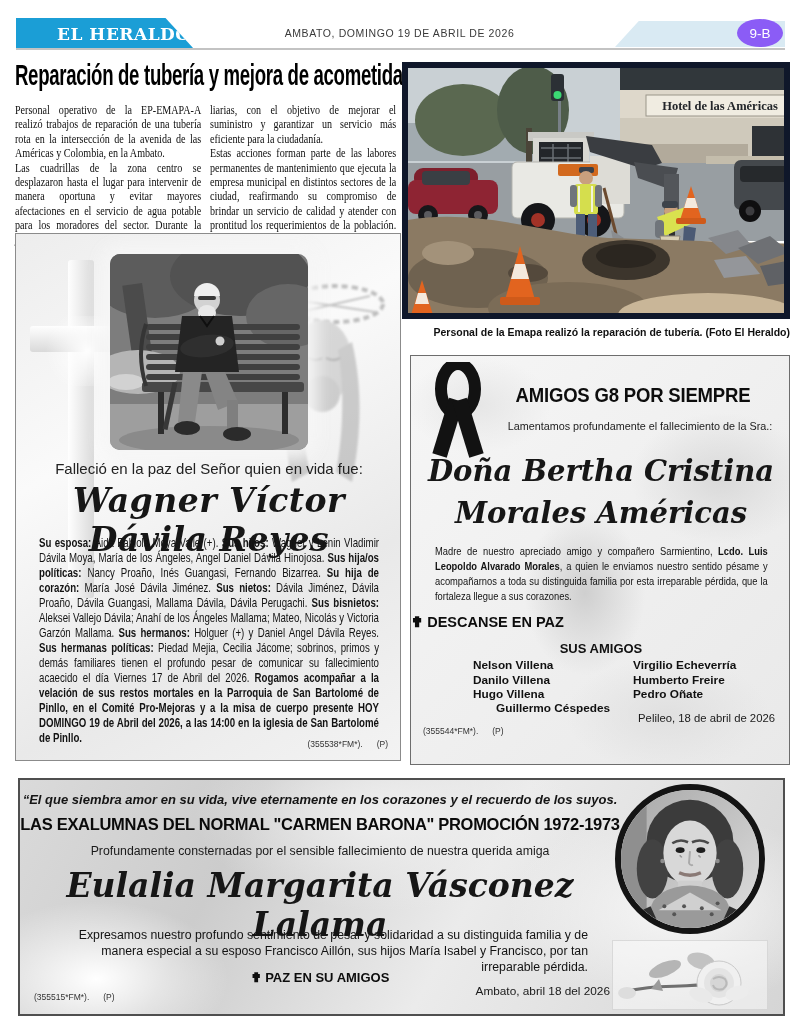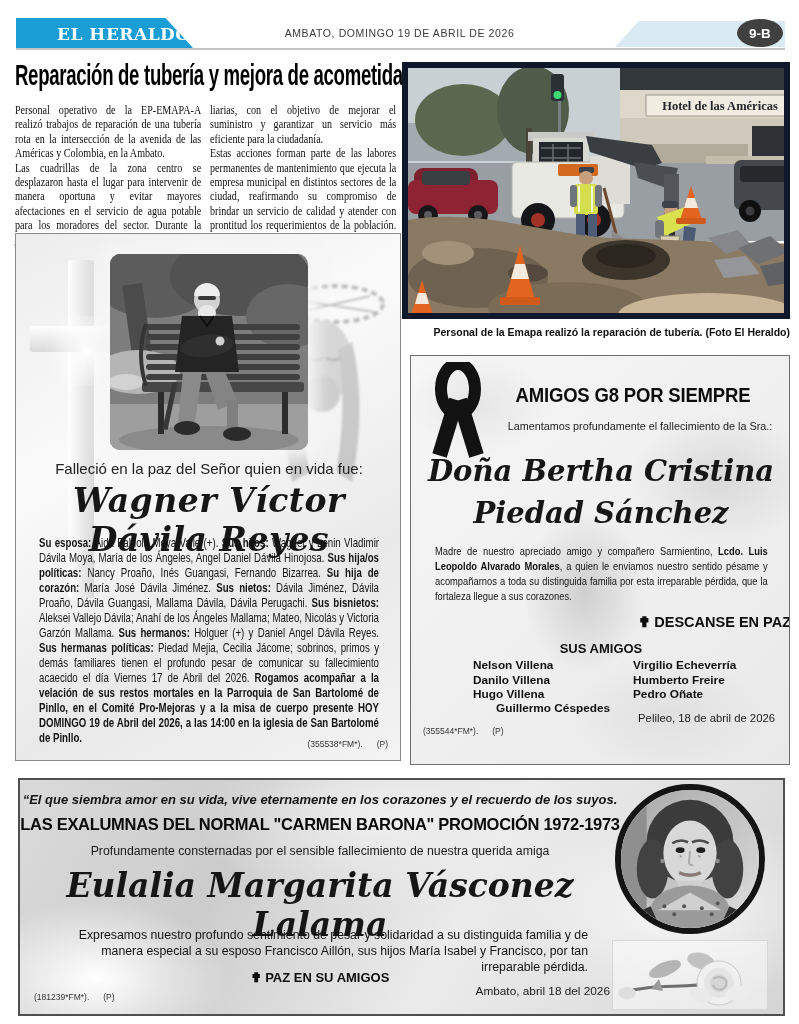--- a/index.html
+++ b/index.html
@@ -5,22 +5,22 @@
   html,body{margin:0;padding:0;}
   body{width:799px;height:1024px;background:#ffffff;font-family:"Liberation Sans",sans-serif;position:relative;overflow:hidden;color:#111;}
   .abs{position:absolute;}
 
   
   .brand-banner{left:16px;top:18px;width:178px;height:31px;background:#1b9ed6;
     clip-path:polygon(0 0,84% 0,100% 100%,0 100%);display:flex;align-items:center;}
   .brand-banner span{color:#fff;font-family:"DejaVu Serif",serif;font-weight:bold;font-size:17px;letter-spacing:.5px;padding-left:12px;margin-left:29px;}
   .header-date{left:0;top:27px;width:799px;text-align:center;font-size:10.5px;letter-spacing:.6px;color:#3a3a3a;}
   .header-tab{right:14px;top:21px;width:170px;height:26px;background:#d9eaf3;clip-path:polygon(14% 0,100% 0,100% 100%,0 100%);}
-  .page-badge{right:16px;top:19px;width:46px;height:28px;background:#404040;border-radius:50%;
-    display:flex;align-items:center;justify-content:center;color:#fff;font-weight:bold;font-size:13.5px;}
+  .page-badge{right:16px;top:19px;width:46px;height:28px;background:#8b5cf6;border-radius:50%;
+    display:flex;align-items:center;justify-content:center;color:#fff;font-weight:normal;font-size:13.5px;}
   .header-rule{left:16px;top:48px;width:769px;height:2px;background:#c3c3c3;}
 
   
   .headline{left:15px;top:58px;white-space:nowrap;font-weight:bold;font-size:30px;letter-spacing:-.5px;
     transform:scaleX(.62);transform-origin:0 0;color:#000;}
   .col{top:104px;width:214px;font-family:"Liberation Serif",serif;font-size:11.6px;line-height:1.24;
     text-align:justify;transform:scaleX(.87);transform-origin:0 0;color:#0c0c0c;}
   .col p{margin:0;}
   .col1{left:15px;} .col2{left:210px;}
 
@@ -52,21 +52,21 @@
       radial-gradient(ellipse 150px 110px at 82% 30%, #d9d9d9 0%, transparent 60%),
       radial-gradient(ellipse 110px 150px at 46% 58%, #cfcfcf 0%, transparent 55%),
       radial-gradient(ellipse 170px 95px at 68% 88%, #e0e0e0 0%, transparent 60%),
       linear-gradient(135deg,#f6f6f6,#e9e9e9);}
   .g8-title{left:88px;top:28px;width:282px;text-align:center;font-weight:bold;font-size:19.5px;letter-spacing:-.2px;white-space:nowrap;transform:scaleX(.95);transform-origin:0 0;color:#0d0d0d;}
   .g8-sub{left:86px;top:64px;width:286px;text-align:center;font-size:10.8px;color:#1c1c1c;}
   .g8-name1{left:0;top:98px;width:380px;text-align:center;font-size:29px;}
   .g8-name2{left:0;top:140px;width:380px;text-align:center;font-size:29px;}
   .g8-body{left:24px;top:188px;width:416px;transform:scaleX(.8);transform-origin:0 0;
     font-size:11.7px;line-height:1.28;text-align:justify;color:#131313;}
-  .g8-rip{left:0;top:258px;width:380px;text-align:right;font-weight:bold;font-size:14.5px;color:#0d0d0d;}
+  .g8-rip{left:0;top:258px;width:380px;text-align:left;font-weight:bold;font-size:14.5px;color:#0d0d0d;}
   .g8-amigos{left:0;top:285px;width:380px;text-align:center;font-weight:bold;font-size:13px;}
   .g8-list{top:303px;font-weight:bold;font-size:11.8px;line-height:13.5px;color:#101010;}
   .g8-list div{margin-bottom:1px;}
   .g8-list-l{left:62px;} .g8-list-r{left:222px;}
   .g8-center-name{left:85px;top:345px;font-weight:bold;font-size:11.8px;}
   .g8-date{right:14px;top:356px;font-size:11.3px;color:#1a1a1a;}
   .g8-code{left:12px;top:370px;}
 
   .obit-bottom{left:18px;top:778px;width:767px;height:238px;border:2px solid #4f4f4f;
     background:
@@ -274,21 +274,21 @@
 
 <div class="abs card obit-right">
   <svg class="abs" style="left:12px;top:6px;" width="70" height="98" viewBox="0 0 70 98">
     <ellipse cx="35" cy="27" rx="17" ry="25" fill="none" stroke="#121212" stroke-width="12"></ellipse>
     <rect x="26" y="38" width="15" height="58" fill="#121212" transform="rotate(17 33.5 38)"></rect>
     <rect x="29" y="38" width="15" height="58" fill="#121212" transform="rotate(-17 36.5 38)"></rect>
   </svg>
   <div class="abs g8-title">AMIGOS G8 POR SIEMPRE</div>
   <div class="abs g8-sub">Lamentamos profundamente el fallecimiento de la Sra.:</div>
   <div class="abs g8-name1 script-name">Doña Bertha Cristina</div>
-  <div class="abs g8-name2 script-name">Piedad Sánchez</div>
+  <div class="abs g8-name2 script-name">Morales Américas</div>
   <div class="abs g8-body">Madre de nuestro apreciado amigo y compañero Sarmientino, <b>Lcdo. Luis Leopoldo Alvarado Morales</b>, a quien le enviamos nuestro sentido pésame y acompañarnos a toda su distinguida familia por esta irreparable pérdida, que la fortaleza llegue a sus corazones.</div>
   <div class="abs g8-rip">✟ DESCANSE EN PAZ</div>
   <div class="abs g8-amigos">SUS AMIGOS</div>
   <div class="abs g8-list g8-list-l">
     <div>Nelson Villena</div>
     <div>Danilo Villena</div>
     <div>Hugo Villena</div>
   </div>
   <div class="abs g8-list g8-list-r">
     <div>Virgilio Echeverría</div>
@@ -303,21 +303,21 @@
 </div>
 
 <div class="abs card obit-bottom">
   <div class="abs eb-quote">“El que siembra amor en su vida, vive eternamente en los corazones y el recuerdo de los suyos.</div>
   <div class="abs eb-org">LAS EXALUMNAS DEL NORMAL "CARMEN BARONA" PROMOCIÓN 1972-1973</div>
   <div class="abs eb-sub">Profundamente consternadas por el sensible fallecimiento de nuestra querida amiga</div>
   <div class="abs eb-name script-name">Eulalia Margarita Vásconez Lalama</div>
   <div class="abs eb-body">Expresamos nuestro profundo sentimiento de pesar y solidaridad a su distinguida familia y de manera especial a su esposo Francisco Aillón, sus  hijos María Isabel y Francisco, por tan irreparable pérdida.</div>
   <div class="abs eb-rip">✟ PAZ EN SU AMIGOS</div>
   <div class="abs tiny-code eb-code">
-    <span>(181239*FM*).</span><span class="code-left-gap"></span><span>(P)</span>
+    <span>(355515*FM*).</span><span class="code-left-gap"></span><span>(P)</span>
   </div>
   <div class="abs eb-date">Ambato, abril 18 del 2026</div>
   <div class="abs portrait-ring">
     <svg width="138" height="138" viewBox="0 0 140 140">
       <defs>
         <linearGradient id="pbg" x1="0" y1="0" x2="1" y2="1">
           <stop offset="0" stop-color="#a8a8a8"></stop>
             <stop offset="1" stop-color="#dedede"></stop>
         </linearGradient>
       </defs>

